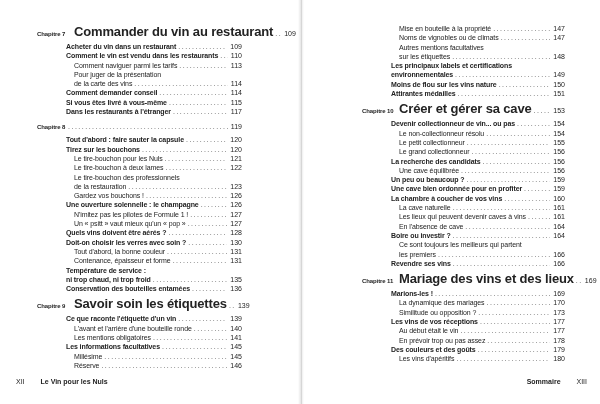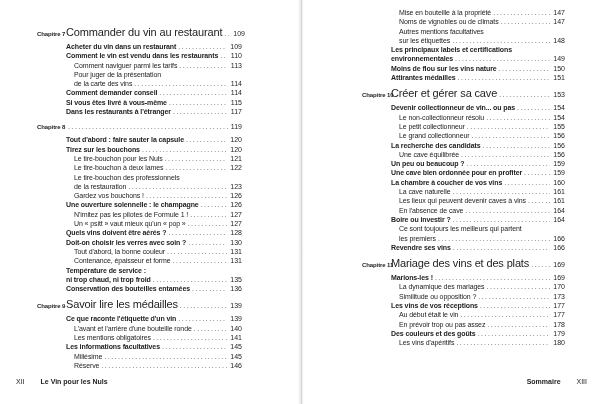--- a/index.html
+++ b/index.html
@@ -16,36 +16,37 @@
     position:absolute;top:0;left:296px;width:10px;height:404px;
     background:linear-gradient(to right, rgba(0,0,0,0) 20%, rgba(0,0,0,0.10) 50%, rgba(0,0,0,0) 80%);
   }
   .gutter-line{
     position:absolute;top:0;left:301px;width:1px;height:404px;background:#d6d6d6;
   }
   .page{
     position:absolute;
   }
   .page-left{left:37px;top:21px;width:205px;}
-  .page-right{left:362px;top:8px;width:203px;}
+  .page-right{left:362px;top:24px;width:203px;}
 
   .toc-heading{
     display:flex;align-items:baseline;
     margin:6px 0 3px 0;
     line-height:10px;
   }
   .ch-label{
     flex:none;width:29px;
     font-size:6px;font-weight:700;letter-spacing:-0.1px;
     white-space:nowrap;
   }
   .ch-title{
     flex:none;
-    font-size:11px;font-weight:400;letter-spacing:-0.15px;
+    font-size:13px;font-weight:700;letter-spacing:-0.15px;
     white-space:nowrap;
+    margin-left:8px;
   }
   .row{
     display:flex;align-items:baseline;
     line-height:9.3px;
   }
   .txt{
     flex:none;font-size:7px;white-space:nowrap;letter-spacing:-0.1px;
   }
   .lvl1 .txt{font-weight:700;}
   .ind1{padding-left:29px;}
@@ -205,21 +206,21 @@
       <span class="leader"></span>
       <span class="pg">135</span>
     </div>
     <div class="row lvl1 ind1">
       <span class="txt">Conservation des bouteilles entamées</span>
       <span class="leader"></span>
       <span class="pg">136</span>
     </div>
     <div class="toc-heading">
       <span class="ch-label">Chapitre 9</span>
-      <span class="ch-title">Savoir lire les médailles</span>
+      <span class="ch-title">Savoir soin les étiquettes</span>
       <span class="leader"></span>
       <span class="pg">139</span>
     </div>
     <div class="row lvl1 ind1">
       <span class="txt">Ce que raconte l'étiquette d'un vin</span>
       <span class="leader"></span>
       <span class="pg">139</span>
     </div>
     <div class="row lvl2 ind2">
       <span class="txt">L'avant et l'arrière d'une bouteille ronde</span>
@@ -363,21 +364,21 @@
       <span class="leader"></span>
       <span class="pg">166</span>
     </div>
     <div class="row lvl1 ind1">
       <span class="txt">Revendre ses vins</span>
       <span class="leader"></span>
       <span class="pg">166</span>
     </div>
     <div class="toc-heading">
       <span class="ch-label">Chapitre 11</span>
-      <span class="ch-title">Mariage des vins et des plats</span>
+      <span class="ch-title">Mariage des vins et des lieux</span>
       <span class="leader"></span>
       <span class="pg">169</span>
     </div>
     <div class="row lvl1 ind1">
       <span class="txt">Marions-les !</span>
       <span class="leader"></span>
       <span class="pg">169</span>
     </div>
     <div class="row lvl2 ind2">
       <span class="txt">La dynamique des mariages</span>

